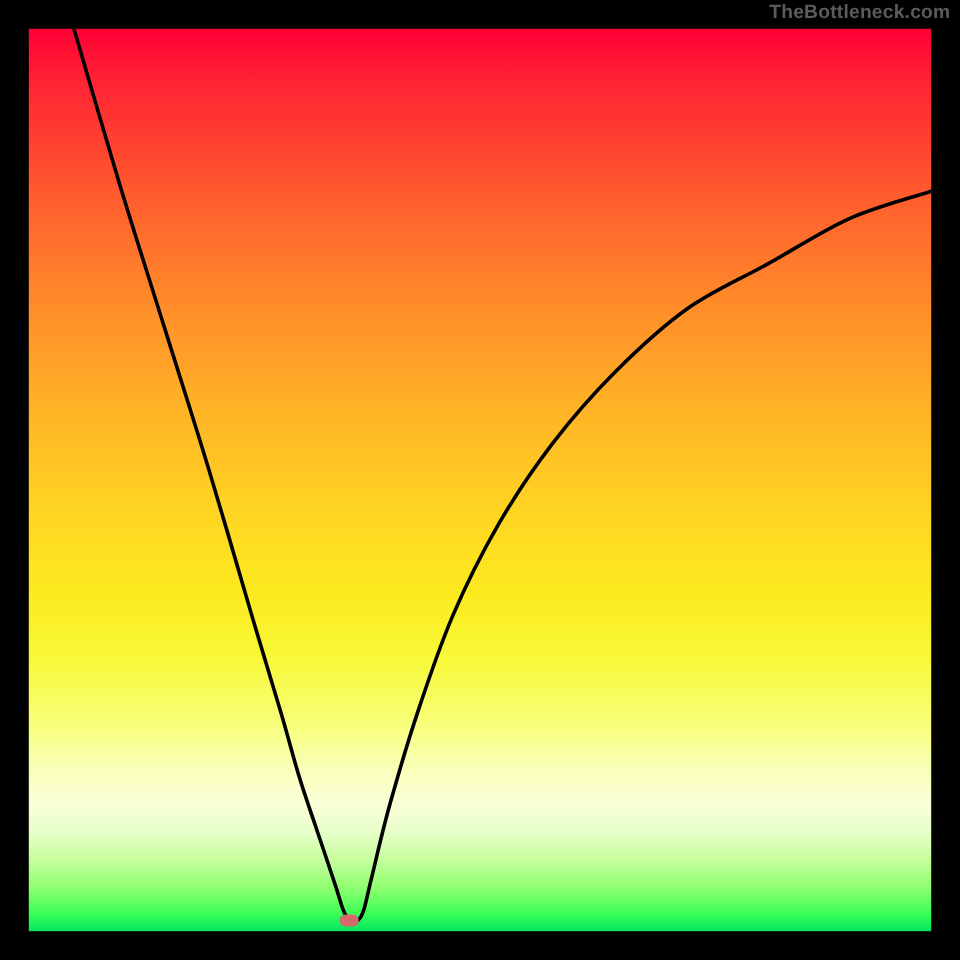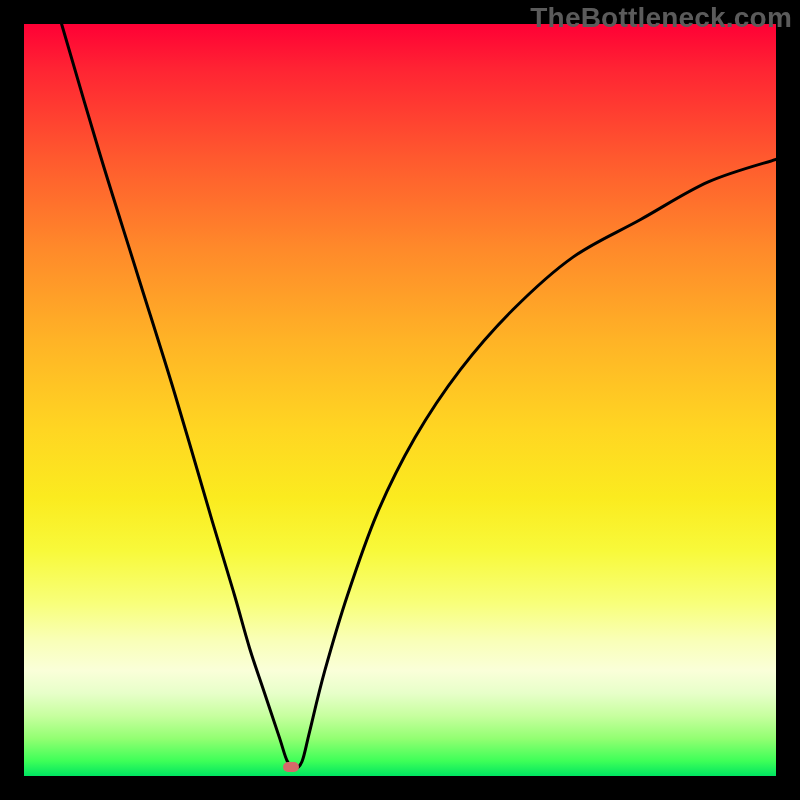--- a/index.html
+++ b/index.html
@@ -33,21 +33,21 @@
       #c7ff9f 92%,
       #93ff72 95%,
       #3eff58 98%,
       #00e561 100%
     );
   }
   .watermark {
     position: absolute;
     right: 8px;
     top: 2px;
-    font-size: 28px;
+    font-size: 16px;
     font-weight: 600;
     color: #5b5b5b;
     letter-spacing: 0.2px;
     z-index: 3;
   }
   svg.curve {
     position: absolute;
     left: 0;
     top: 0;
     width: 752px;

